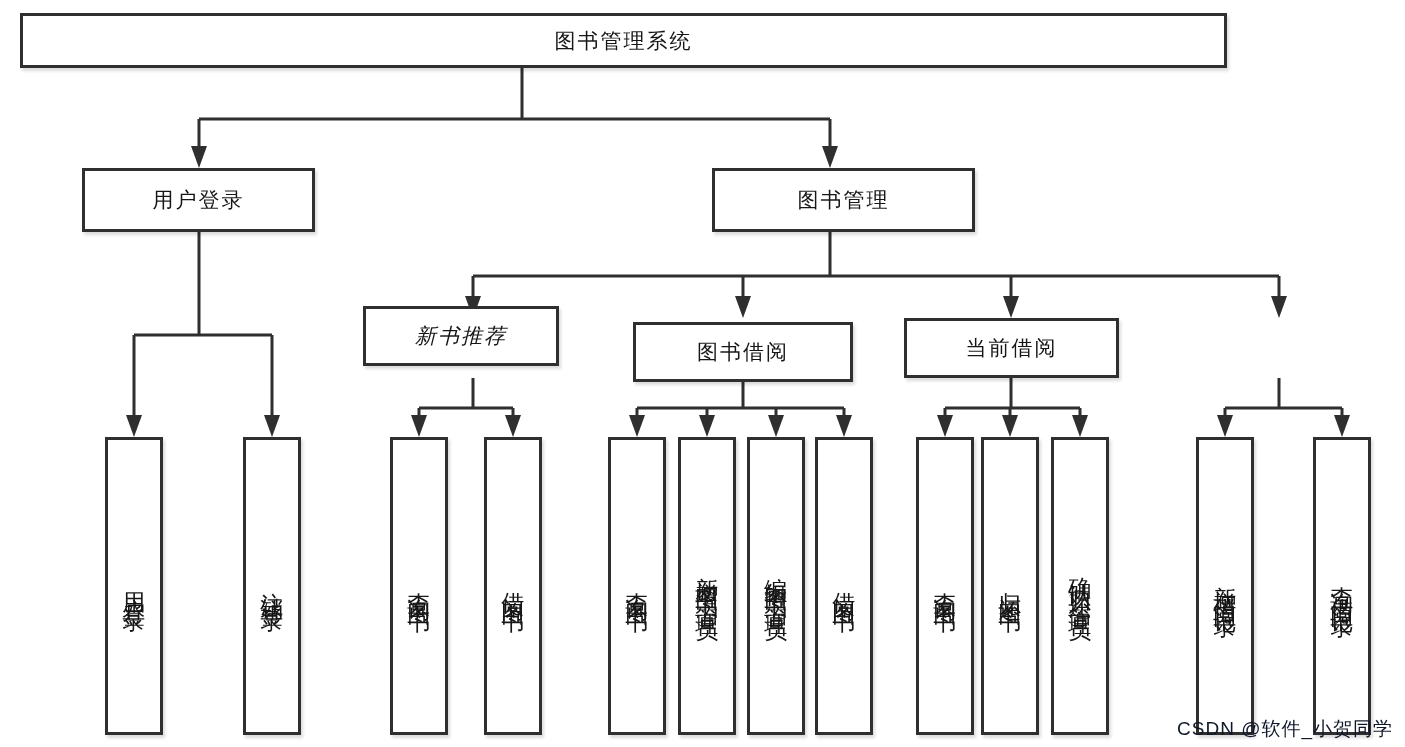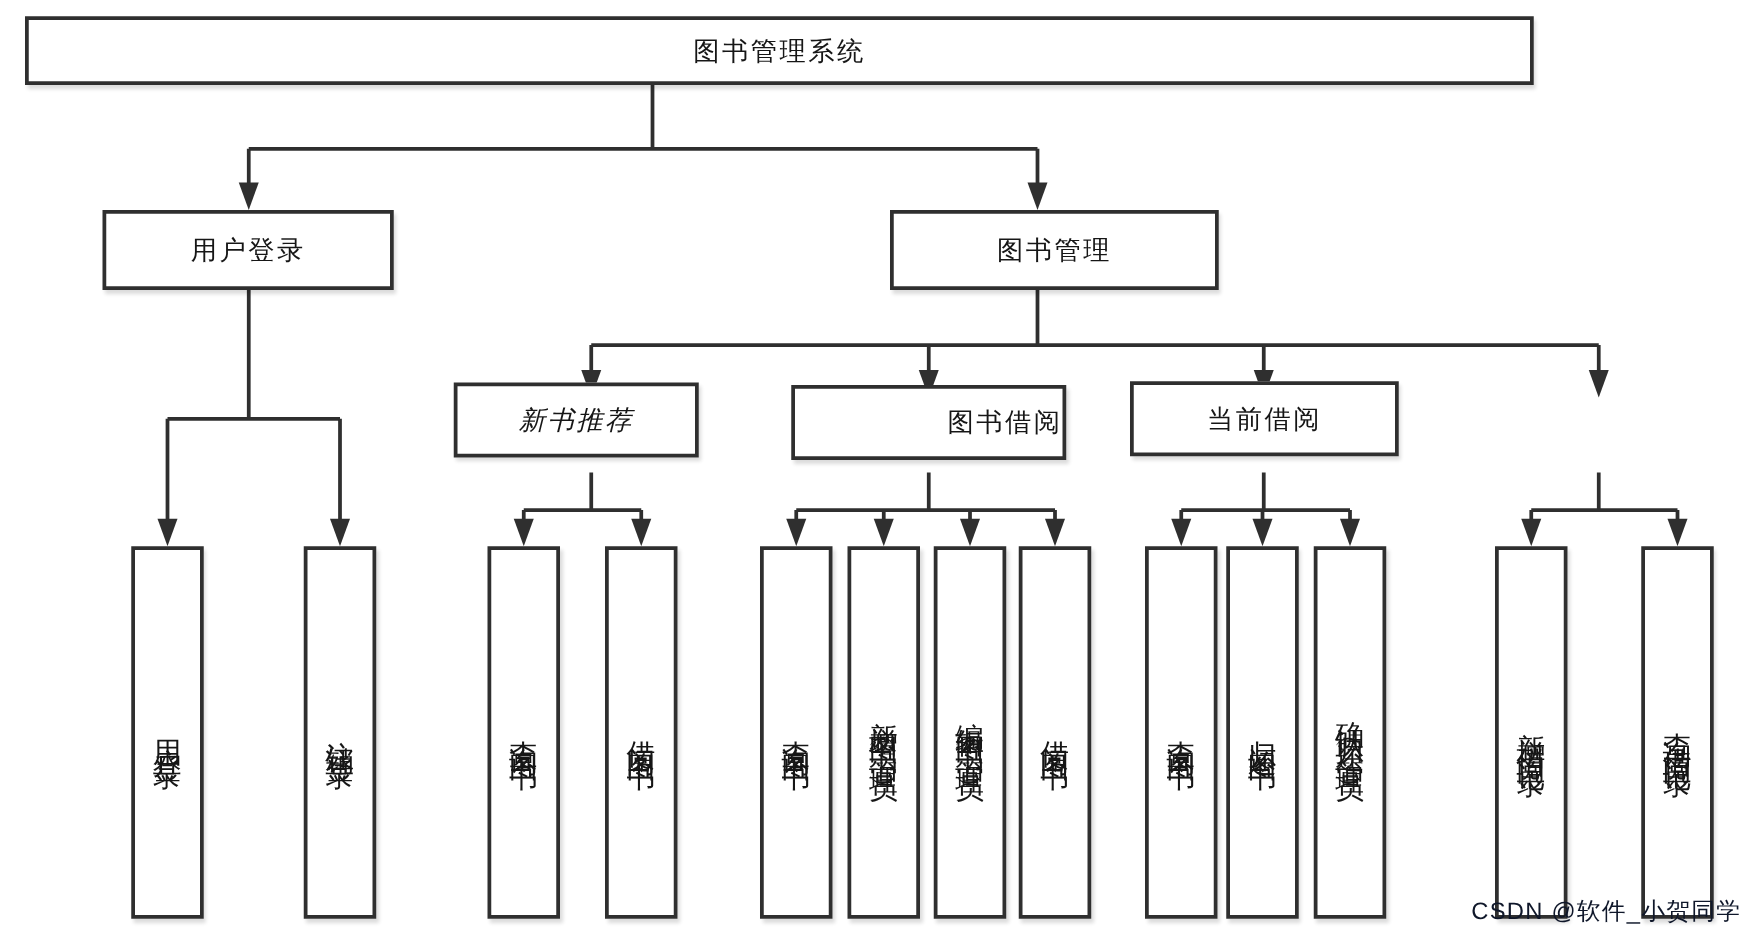--- a/index.html
+++ b/index.html
@@ -138,24 +138,24 @@
   <div class="node hnode" style="left:82px; top:168px; width:233px; height:64px;">
     <span>用户登录</span>
   </div>
   <div class="node hnode" style="left:712px; top:168px; width:263px; height:64px;">
     <span>图书管理</span>
   </div>
 
   <div class="node hnode" style="left:363px; top:306px; width:196px; height:60px;font-style:italic;">
     <span>新书推荐</span>
   </div>
-  <div class="node hnode" style="left:633px; top:308px; width:220px; height:60px;justify-content:flex-end;">
+  <div class="node hnode" style="left:633px; top:322px; width:220px; height:60px;">
     <span>图书借阅</span>
   </div>
-  <div class="node hnode" style="left:904px; top:305px; width:215px; height:60px;">
+  <div class="node hnode" style="left:904px; top:318px; width:215px; height:60px;">
     <span>当前借阅</span>
   </div>
 
   <div class="node vnode" style="left:105px; top:437px; width:58px; height:298px;">
     <span class="vtext">用户登录</span>
   </div>
   <div class="node vnode" style="left:243px; top:437px; width:58px; height:298px;">
     <span class="vtext">注销登录</span>
   </div>
 

